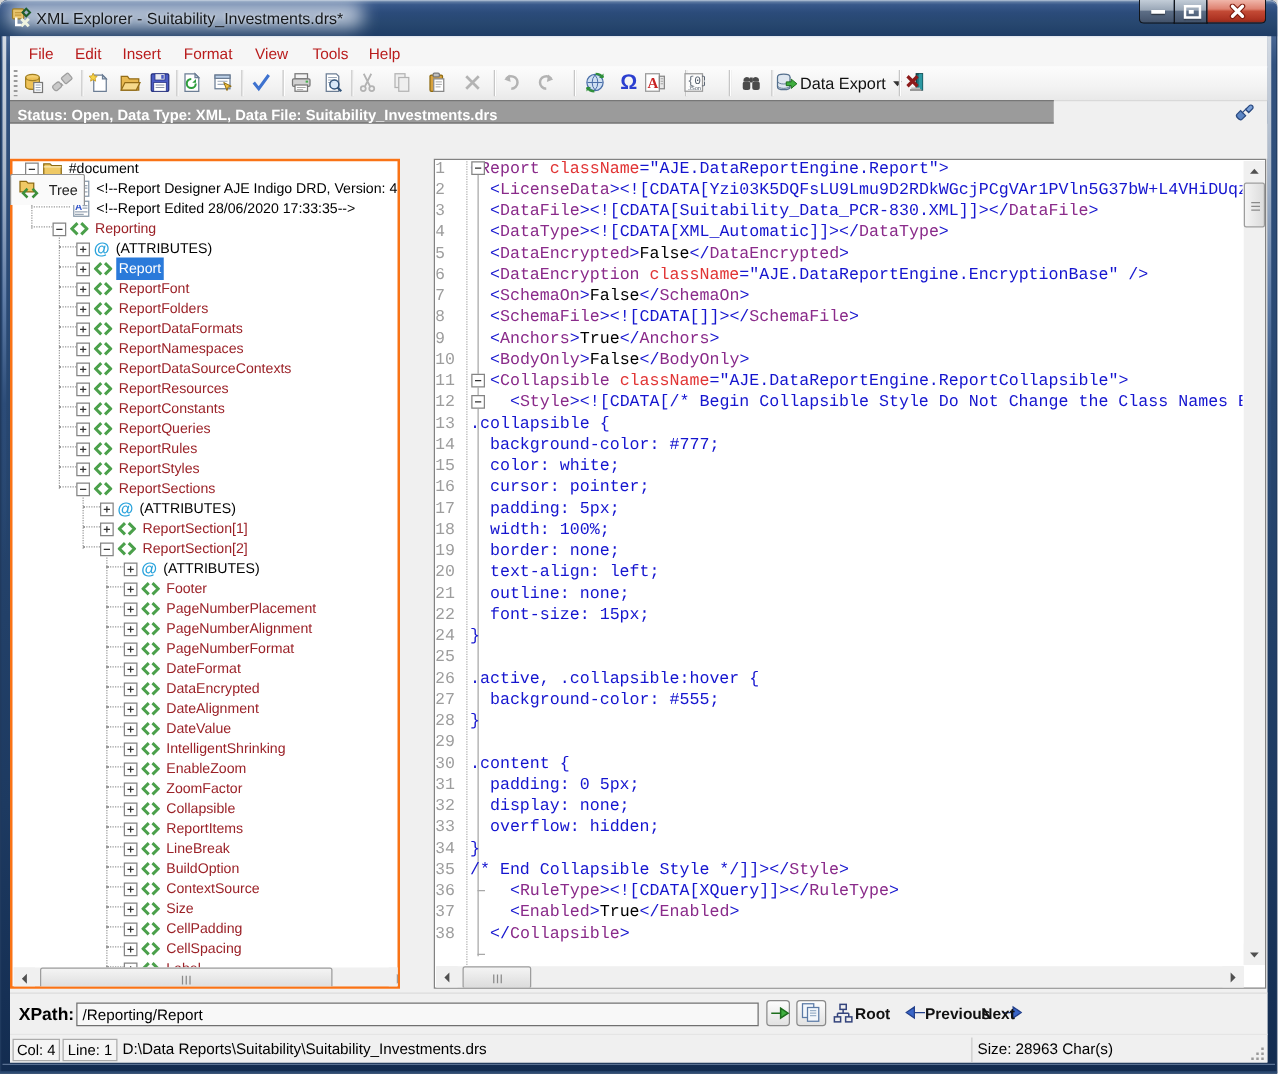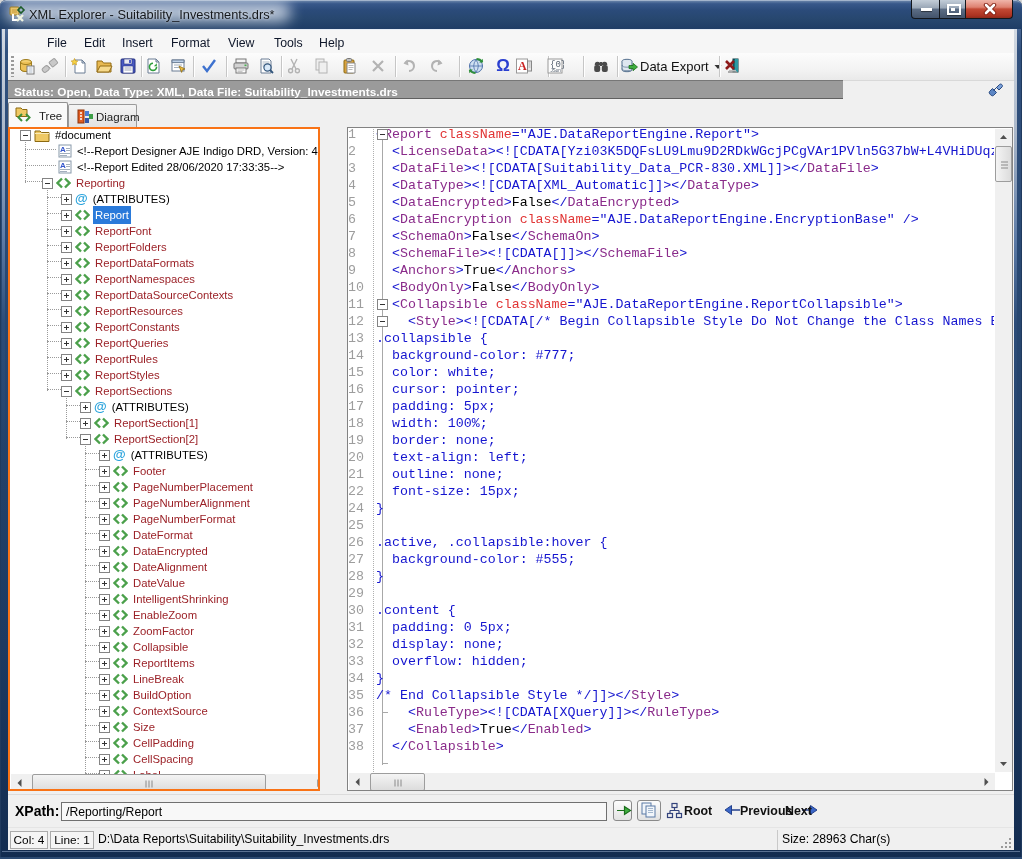--- a/index.html
+++ b/index.html
@@ -14,32 +14,32 @@
 
 .cap{position:absolute;top:0;height:19px;border:1px solid #12161c;border-top:none;box-sizing:border-box;}
 #bmin{left:911px;width:29px;border-bottom-left-radius:4px;background:linear-gradient(180deg,#c3cdd8 0%,#99a6b6 45%,#5d6e86 50%,#43536b 100%);}
 #bmax{left:939px;width:27px;background:linear-gradient(180deg,#c3cdd8 0%,#99a6b6 45%,#5d6e86 50%,#43536b 100%);}
 #bclose{left:965px;width:48px;border-bottom-right-radius:4px;background:linear-gradient(180deg,#f0b6aa 0%,#de8170 40%,#c34a35 50%,#ad3322 85%,#8f2b1c 100%);}
 .glyph{position:absolute;color:#fff;font-weight:bold;}
 
 #client{position:absolute;left:8px;top:29px;width:1006px;height:821px;background:#f0f0f0;overflow:hidden;}
 
 #menubar{position:absolute;left:0;top:0;width:1006px;height:24px;background:#f6f6f6;border-top:1px solid #e6ecf5;}
-.mi{position:absolute;top:6px;font-size:12.3px;color:#0f172a;margin-left:24px;}
+.mi{position:absolute;top:6px;font-size:12.3px;color:#b91c1c;}
 
 #toolbar{position:absolute;left:0;top:24px;width:1006px;height:27px;background:linear-gradient(180deg,#fcfcfc, #f3f3f3 60%,#e9e9e9);border-bottom:1px solid #d9d9d9;}
 .tsep{position:absolute;top:3px;width:1px;height:21px;background:#c6c6c6;border-right:1px solid #ffffff;}
 .tbi{position:absolute;top:4px;width:18px;height:18px;}
 #grip{position:absolute;left:3px;top:3px;width:3px;height:21px;background:repeating-linear-gradient(180deg,#9a9a9a 0 2px,transparent 2px 4px);}
 
 #banner{position:absolute;left:0;top:51px;width:835px;height:19px;background:#9b9b9b;border-top:1px solid #777;border-bottom:1px solid #606060;box-sizing:border-box;}
 #bannertext{position:absolute;left:6px;top:3.5px;font-size:11.8px;font-weight:bold;color:#fff;}
 
 #tabstrip{position:absolute;left:0;top:70px;width:1006px;height:28px;background:#f0f0f0;}
-.tab{position:absolute;box-sizing:border-box;font-size:11.5px;color:#222;}
+.tab{position:absolute;box-sizing:border-box;font-size:11.5px;color:#222;margin-top:37px;}
 #tab1{left:0px;top:3px;width:60px;height:25px;background:#fafafa;border:1px solid #919191;border-bottom:none;border-top-left-radius:2px;border-top-right-radius:2px;z-index:2;}
 #tab2{left:60px;top:5px;width:69px;height:23px;background:linear-gradient(180deg,#f4f4f4,#e2e2e2);border:1px solid #9a9a9a;border-bottom:none;border-top-left-radius:2px;border-top-right-radius:2px;}
 
 #treepanel{position:absolute;left:0px;top:98px;width:312px;height:664px;overflow:hidden;background:#fff;border:2px solid #f97316;box-sizing:border-box;}
 #editpanel{position:absolute;left:339px;top:98px;width:666px;height:664px;overflow:hidden;background:#fff;border:1px solid #828282;box-sizing:border-box;}
 
 .sbv,.sbh,.sbcorner{position:absolute;background:#f0f0f0;}
 .sbthumb{position:absolute;background:linear-gradient(90deg,#f4f4f4,#dcdcdc);border:1px solid #9d9d9d;border-radius:2px;box-sizing:border-box;}
 .sbthumbh{position:absolute;background:linear-gradient(180deg,#f4f4f4,#dcdcdc);border:1px solid #9d9d9d;border-radius:2px;box-sizing:border-box;}
 .sbarrow{position:absolute;width:17px;height:17px;background:#f0f0f0;color:#505050;}

